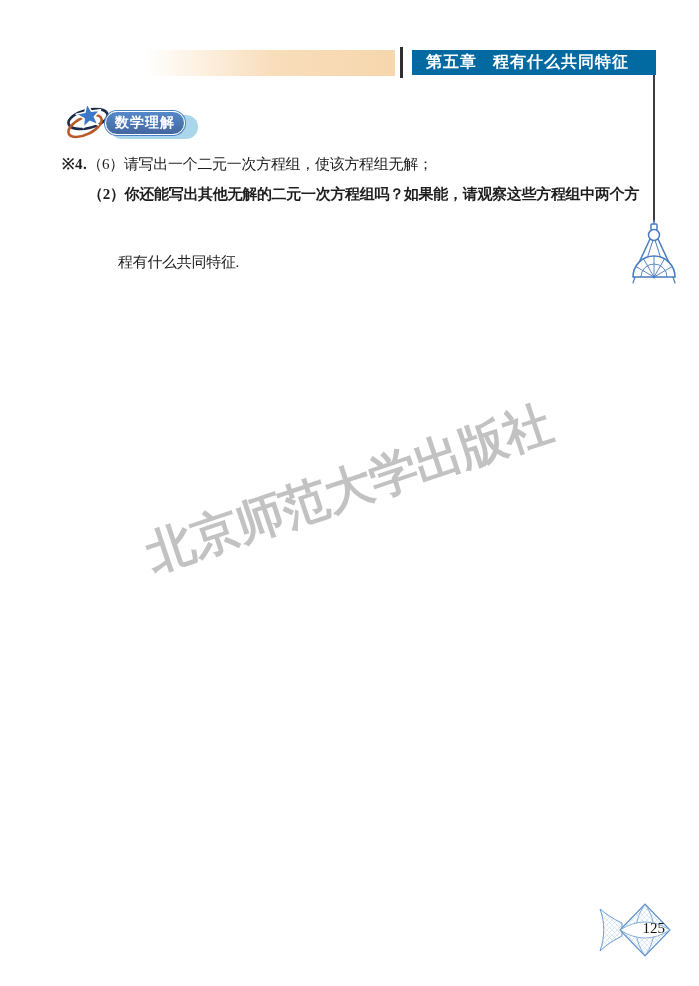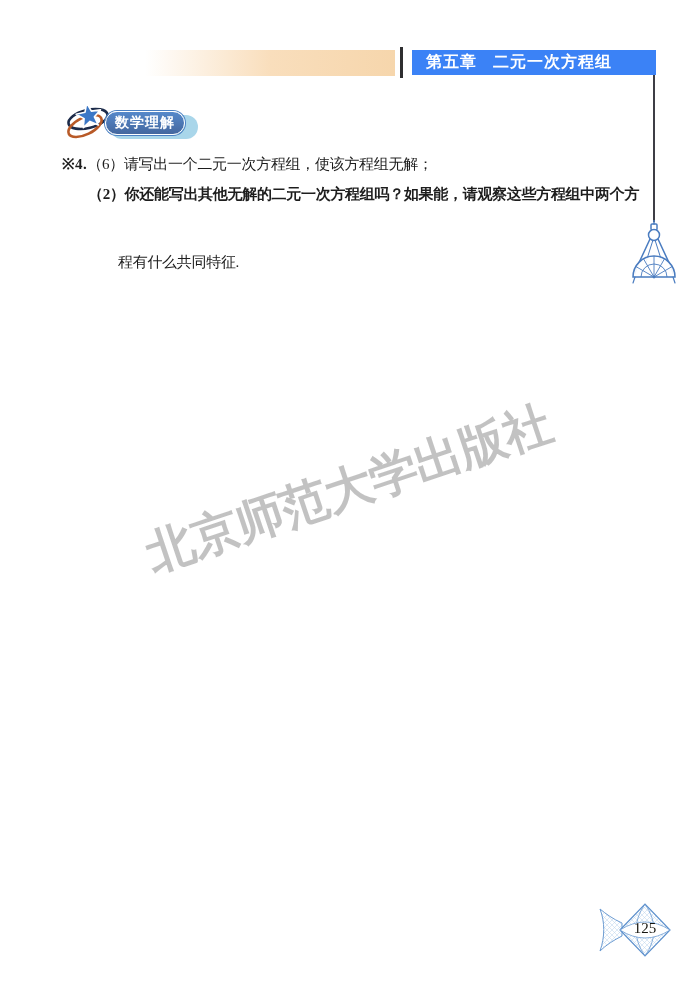--- a/index.html
+++ b/index.html
@@ -8,21 +8,21 @@
   .page { position:relative; width:699px; height:986px; background:#ffffff; overflow:hidden; }
 
   
   .accent-bar{
     position:absolute; left:145px; top:50px; width:250px; height:26px;
     background:linear-gradient(to right, rgba(249,221,184,0) 0%, #f9debc 50%, #f6d6ac 100%);
   }
   .header-sep{ position:absolute; left:400px; top:47px; width:3px; height:31px; background:#2e2e30; }
   .banner{
     position:absolute; left:412px; top:50px; width:244px; height:25px;
-    background:#3b82f6; color:#ffffff; font-weight:bold; font-size:16px;
+    background:#0369a1; color:#ffffff; font-weight:bold; font-size:16px;
     display:flex; align-items:center; padding-left:14px; letter-spacing:1px;
     font-family:Liberation Serif, serif;
   }
   .banner .gap{ width:16px; flex:0 0 auto; }
 
   
   .rail-line{ position:absolute; left:653px; top:75px; width:2px; height:147px; background:#3d3d45; }
   .compass{ position:absolute; left:628px; top:220px; width:52px; height:68px; }
 
   
@@ -55,35 +55,35 @@
     font-family:"Liberation Serif",serif; font-weight:bold;
     font-size:48px; line-height:52px; letter-spacing:-1px;
     color:rgba(0,0,0,0.24); white-space:nowrap;
     transform:rotate(-18.5deg); transform-origin:0 50%;
     pointer-events:none;
   }
 
   
   .fish{ position:absolute; left:597px; top:900px; width:74px; height:60px; }
   .fish-num{
-    position:absolute; left:28px; top:20px; width:40px; text-align:center;
+    position:absolute; left:28px; top:20px; width:40px; text-align:right;
     font-family:"Liberation Serif",serif; font-size:15px; color:#15150f;
   }
 </style>
 </head>
 <body>
 
 <div class="page">
 
   <div class="accent-bar"></div>
   <div class="header-sep"></div>
   <div class="banner">
     <span>第五章</span>
     <span class="gap"></span>
-    <span>二元一次方程组</span>
+    <span>程有什么共同特征</span>
   </div>
 
   <div class="rail-line"></div>
   <svg class="compass" viewBox="0 0 52 68">
     <g fill="none" stroke="#4a7cc0" stroke-width="1.5" stroke-linecap="round">
       <line x1="26" y1="0" x2="26" y2="4"></line>
       <rect x="23" y="4" width="6" height="6" rx="1"></rect>
       <path d="M22 19 L9 47 M30 19 L43 47"></path>
       <path d="M9 47 L7 54 M43 47 L45 54" stroke-width="1.2"></path>
       <path d="M25 20 L18 42 M27 20 L34 42" stroke-width="1"></path>

